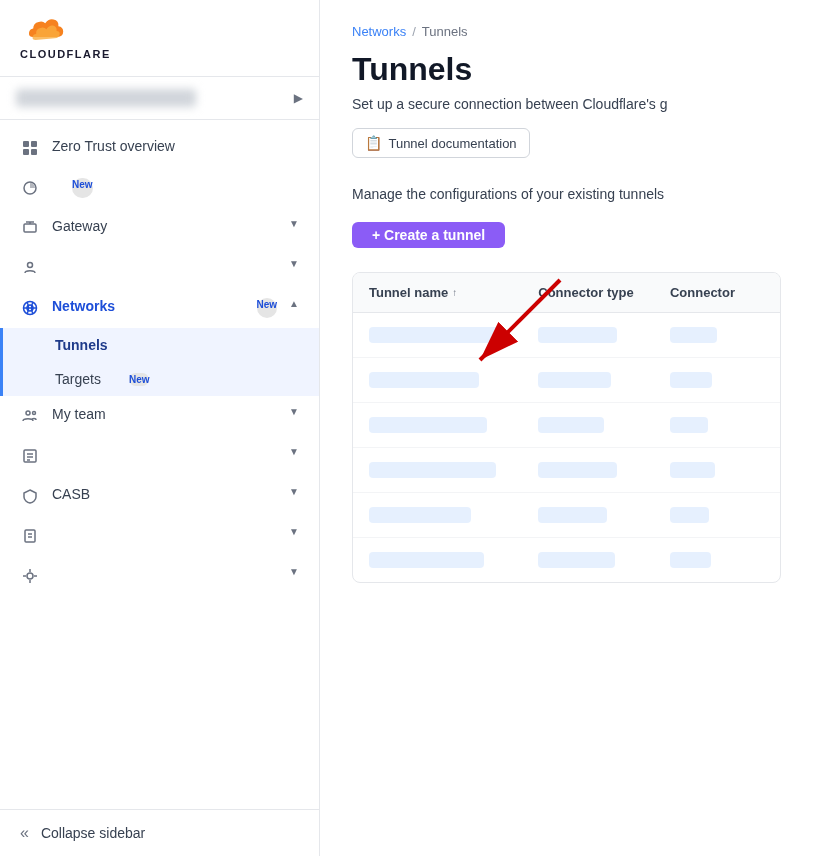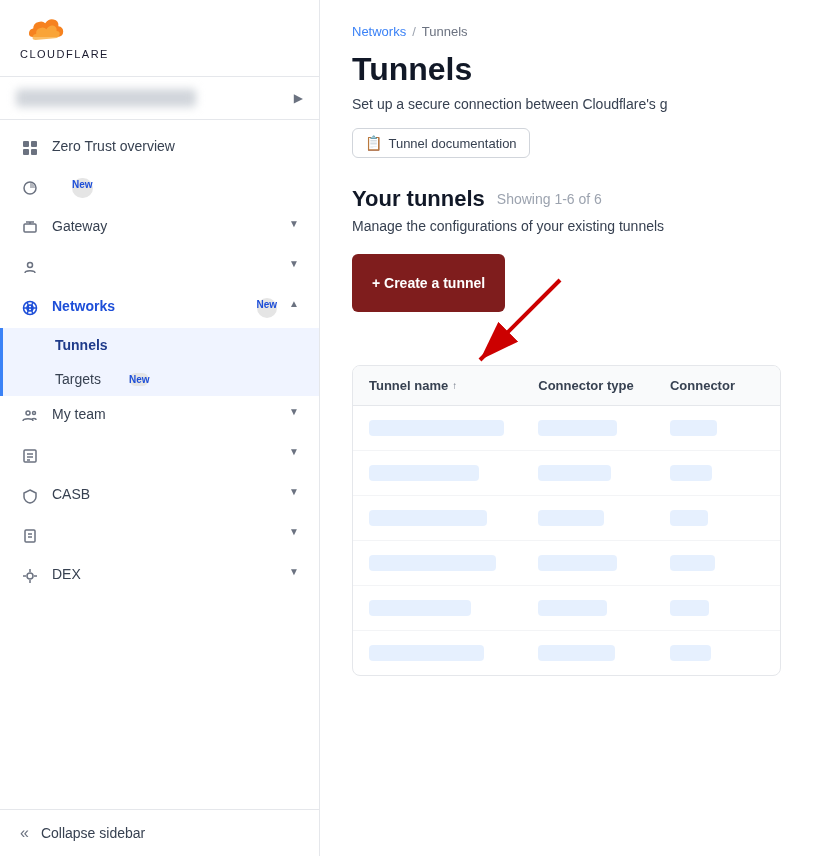--- a/index.html
+++ b/index.html
@@ -30,21 +30,21 @@
       align-items: flex-start;
     }
 
     .cloud-icon {
       width: 48px;
       height: 30px;
     }
 
     .logo-text {
       font-size: 11px;
-      font-weight: 400;
+      font-weight: 700;
       letter-spacing: 1.5px;
       color: #1a1a2e;
       margin-top: 2px;
     }
 
     
     .account-selector {
       padding: 12px 16px;
       border-bottom: 1px solid #e5e7eb;
       display: flex;
@@ -229,39 +229,38 @@
     .section-desc {
       font-size: 14px;
       color: #374151;
       margin-bottom: 20px;
     }
 
     .create-btn {
       display: inline-flex;
       align-items: center;
       gap: 8px;
-      background: #7f1d1d;
+      background: #8b5cf6;
       color: #fff;
       border: none;
       border-radius: 6px;
-      padding: 21px 20px;
+      padding: 5px 20px;
       font-size: 14px;
       font-weight: 600;
       cursor: pointer;
       margin-bottom: 24px;
       text-align: right;
     }
 
     
     .table-container {
       width: 100%;
       border: 1px solid #e5e7eb;
       border-radius: 8px;
       overflow: hidden;
-      margin-top: 29px;
     }
 
     .table-header {
       display: grid;
       grid-template-columns: 1.8fr 1.4fr 1fr;
       background: #f9fafb;
       border-bottom: 1px solid #e5e7eb;
       padding: 12px 16px;
     }
 
@@ -447,21 +446,20 @@
     <div class="nav-item">
       <span class="icon">
         <svg width="16" height="16" viewBox="0 0 16 16" fill="none" stroke="currentColor" stroke-width="1.5">
             <circle cx="8" cy="8" r="3"></circle>
             <line x1="8" y1="1" x2="8" y2="4"></line>
             <line x1="8" y1="12" x2="8" y2="15"></line>
             <line x1="1" y1="8" x2="4" y2="8"></line>
             <line x1="12" y1="8" x2="15" y2="8"></line>
           </svg>
       </span>
-      <span class="label">DEX</span>
       <span class="chevron-down">▼</span>
     </div>
   </div>
 
   <div class="collapse-sidebar">
     <span style="font-size:16px; color:#6b7280;">«</span>
     <span>Collapse sidebar</span>
   </div>
 </div>
 
@@ -479,24 +477,20 @@
   
   <p class="page-desc">Set up a secure connection between Cloudflare's g</p>
 
   
   <div class="doc-link">
     <span style="font-size:14px;">📋</span>
     <span>Tunnel documentation</span>
   </div>
 
   
-  <div class="section-title">
-    <span>Your tunnels</span>
-    <span class="section-subtitle">Showing 1-6 of 6</span>
-  </div>
 
   <p class="section-desc">Manage the configurations of your existing tunnels</p>
 
   
   <button class="create-btn">
     <span>+ Create a tunnel</span>
   </button>
 
   
   <svg style="position:absolute; top:270px; left:100px; pointer-events:none; z-index:10;" width="160" height="120" viewBox="0 0 160 120">

